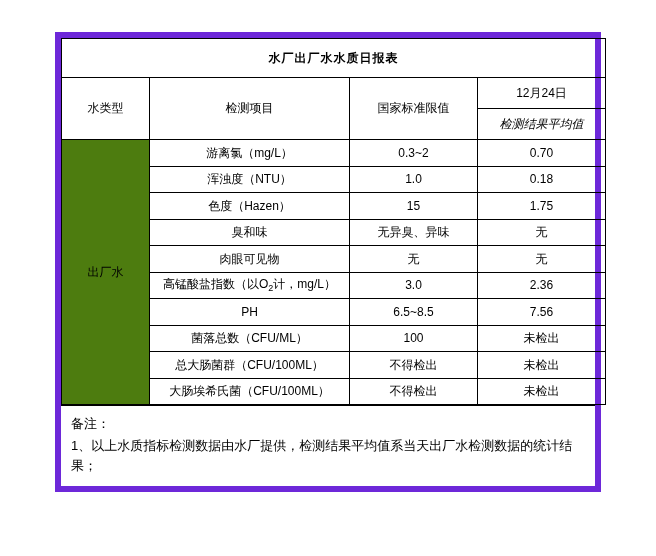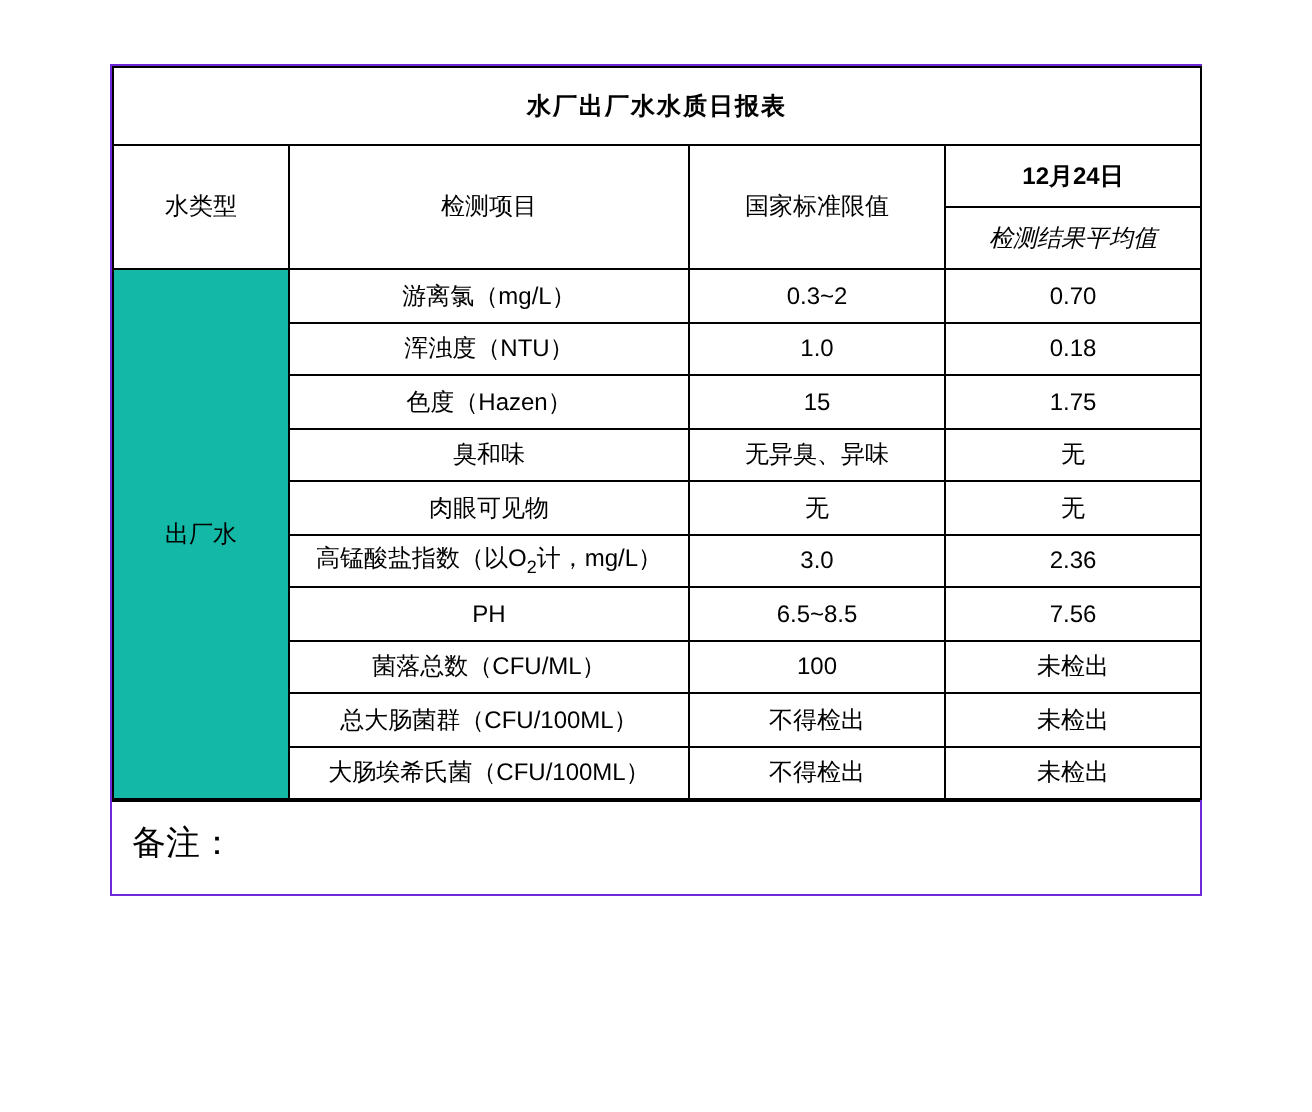--- a/index.html
+++ b/index.html
@@ -18,21 +18,21 @@
     position: relative;
     width: 656px;
     height: 556px;
     box-sizing: border-box;
   }
   .report {
     position: absolute;
     left: 55px;
     top: 32px;
     width: 546px;
-    border: 1px solid #6d28d9;
+    border: 6px solid #6d28d9;
     box-sizing: border-box;
     background: #ffffff;
   }
   table.report-table {
     border-collapse: collapse;
     width: 100%;
     table-layout: fixed;
   }
   table.report-table td {
     border: 1px solid #000000;
@@ -47,48 +47,48 @@
     font-size: 17px;
     font-weight: bold;
     letter-spacing: 1px;
   }
   .hdr {
     font-size: 13px;
     margin-top: 40px;
   }
   .hdr-date {
     font-size: 15px;
-    font-weight: bold;
+    font-weight: normal;
     height: 30px;
   }
   .hdr-sub {
     font-size: 12px;
     height: 30px;
     font-style: italic;
   }
   .hdr-tall {
     height: 60px;
   }
   .rowcell {
     height: 25.5px;
   }
   .watertype {
-    background: #14b8a6;
+    background: #4d7c0f;
     font-size: 13px;
   }
   .item-cell {
     text-align: left;
     padding-left: 8px;
     font-size: 12.5px;
   }
   .remarks {
     border-top: 1px solid #000000;
     padding: 8px 10px 10px 10px;
     box-sizing: border-box;
-    font-size: 17px;
+    font-size: 13px;
     line-height: 1.55;
   }
   .remarks p {
     margin: 0;
     padding: 0;
   }
   .remarks p.first {
     margin-bottom: 2px;
   }
   sub {
@@ -172,16 +172,17 @@
         <tr>
           <td class="rowcell item-cell"><span>大肠埃希氏菌（CFU/100ML）</span></td>
           <td class="rowcell">不得检出</td>
           <td class="rowcell">未检出</td>
         </tr>
       </tbody>
     </table>
 
     <div class="remarks">
       <p class="first">备注：</p>
+      <p>1、以上水质指标检测数据由水厂提供，检测结果平均值系当天出厂水检测数据的统计结果；</p>
     </div>
 
   </div>
 </div>
 
 </body></html>

